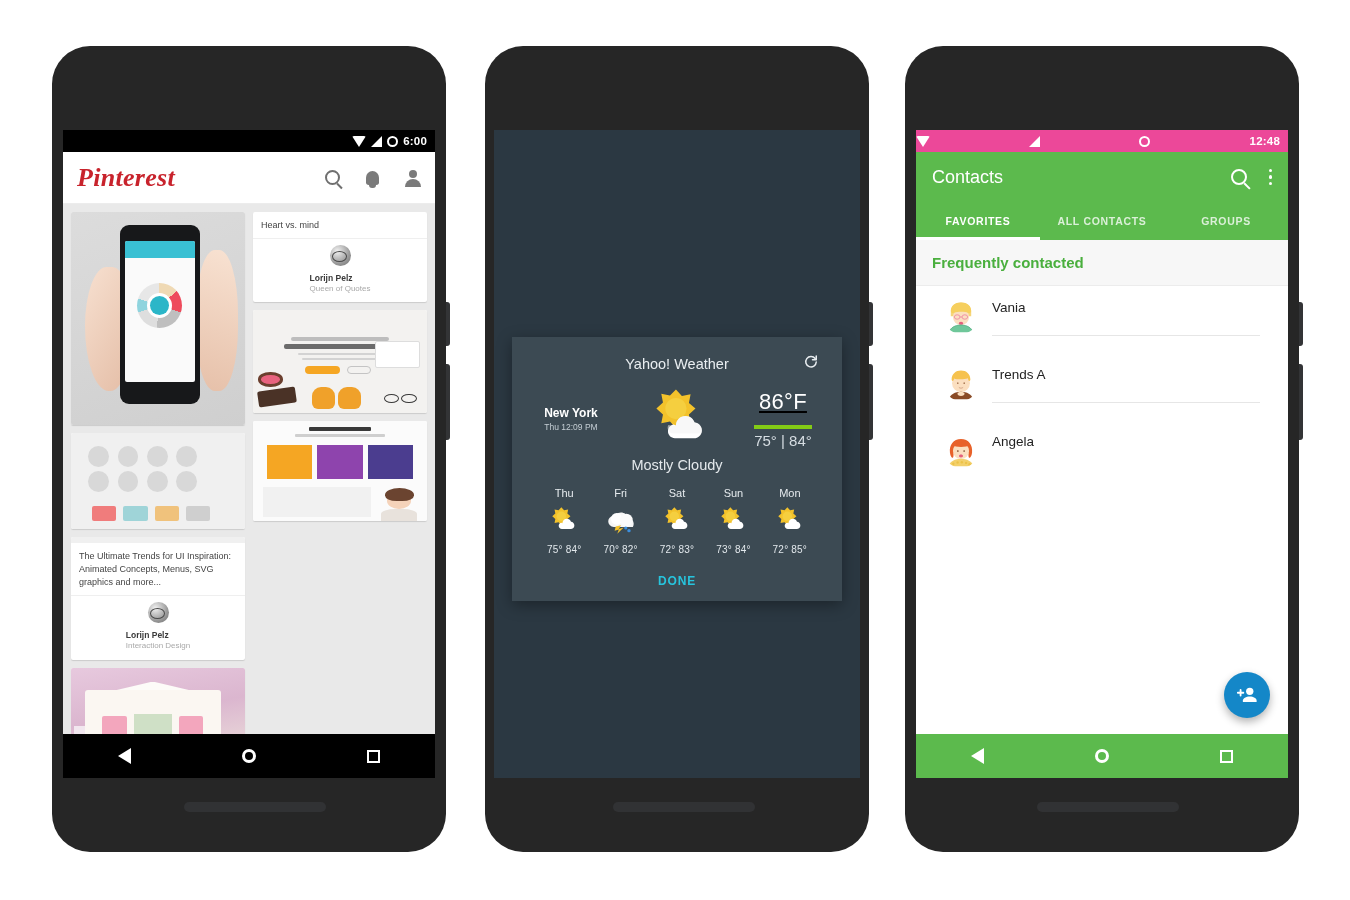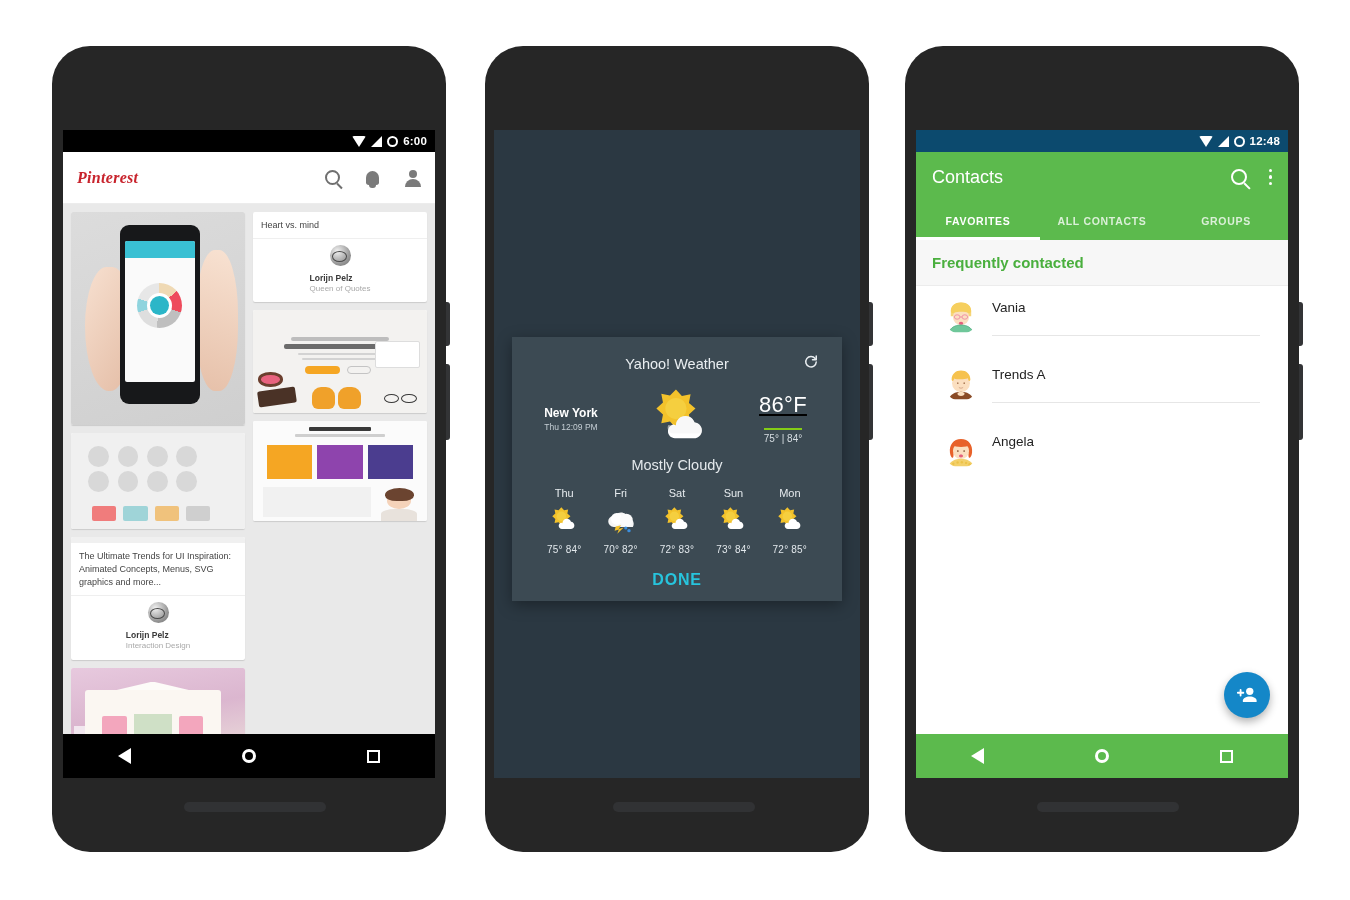--- a/index.html
+++ b/index.html
@@ -16,41 +16,41 @@
   .cam { position: absolute; width: 9px; height: 9px; border-radius: 50%; background: #333436; }
   .speaker { position: absolute; height: 9px; border-radius: 6px; background: #313234; }
   .chin-bar { position: absolute; height: 10px; border-radius: 6px; background: #313234; }
   .side-btn { position: absolute; width: 4px; background: #333436; border-radius: 0 3px 3px 0; }
   .screen { position: absolute; overflow: hidden; background: #fff; }
 
   
   .statusbar { display: flex; align-items: center; justify-content: flex-end;
                height: 22px; padding-right: 8px; gap: 5px; }
   .sb-dark { background: #000; color: #fff; }
-  .sb-green { background: #0c4a6e; color: #fff; }
+  .sb-green { background: #ec4899; color: #fff; justify-content: space-between; }
   .sb-time { font-size: 11.5px; font-weight: bold; letter-spacing: .2px; }
   .ic { display: inline-block; }
   .ic-wifi { width: 14px; height: 11px; position: relative; }
   .ic-wifi::after { content:""; position:absolute; left:0; top:0; width:0; height:0;
       border-left:7px solid transparent; border-right:7px solid transparent; border-top:11px solid currentColor;
       border-radius: 2px; }
   .ic-sig { width: 0; height: 0; border-left: 11px solid transparent; border-bottom: 11px solid currentColor; }
   .ic-ring { width: 11px; height: 11px; border: 2px solid currentColor; border-radius: 50%; }
 
   
   .navbar { display: flex; align-items: center; justify-content: space-around; }
   .nav-back { width:0;height:0;border-top:8px solid transparent;border-bottom:8px solid transparent;border-right:13px solid #fff; }
   .nav-home { width:14px;height:14px;border:3px solid #fff;border-radius:50%; }
   .nav-rec { width:13px;height:13px;border:2.5px solid #fff; }
 
   
   .pin-appbar { height: 52px; background: #fff; display: flex; align-items: center;
                 padding: 0 14px; border-bottom: 1px solid #ececec; }
   .pin-logo { font-family: "Liberation Serif", serif; font-style: italic; font-weight: bold;
-              color: #c8232c; font-size: 16px; letter-spacing: .3px; }
+              color: #c8232c; font-size: 26px; letter-spacing: .3px; }
   .pin-actions { margin-left: auto; display: flex; align-items: center; gap: 26px; }
   .i-search { width: 15px; height: 15px; border: 2px solid #6f6f6f; border-radius: 50%; position: relative; }
   .i-search::after { content:""; position:absolute; right:-5px; bottom:-4px; width:7px;height:2px;background:#6f6f6f;transform:rotate(45deg); }
   .i-bell { width: 13px; height: 14px; background: #7a7a7a; border-radius: 7px 7px 3px 3px; position: relative; }
   .i-bell::after { content:""; position:absolute; left:3px; bottom:-3px; width:7px;height:3px;background:#7a7a7a;border-radius:0 0 4px 4px; }
   .i-person { width: 16px; height: 16px; position: relative; }
   .i-person::before { content:""; position:absolute; left:4px; top:0; width:8px; height:8px; border-radius:50%; background:#7a7a7a; }
   .i-person::after { content:""; position:absolute; left:0; top:9px; width:16px; height:8px; border-radius:8px 8px 0 0; background:#7a7a7a; }
 
   .pin-feed { background: #e9e9e9; display: flex; gap: 8px; padding: 8px; height: calc(100% - 74px); }
@@ -122,28 +122,28 @@
                background: #3c4a53; padding: 14px 20px 12px; box-shadow: 0 4px 14px rgba(0,0,0,.35); }
   .wx-head { display:flex; align-items:center; justify-content:center; position:relative; height:26px; }
   .wx-head h3 { color: #e9eef1; font-size: 14.5px; font-weight: normal; }
   .wx-refresh { position:absolute; right:2px; top:2px; width:18px; height:18px; }
   .wx-mid { display:flex; align-items:center; justify-content:space-between; margin-top: 6px; }
   .wx-city { text-align:center; width: 78px; }
   .wx-city .c { color:#fff; font-size:12px; font-weight:bold; }
   .wx-city .t { color:#c5ced4; font-size:8.5px; margin-top:2px; }
   .wx-temp { text-align:center; width: 78px; text-decoration: underline; }
   .wx-temp .big { color:#fff; font-size:22px; font-weight:300; letter-spacing:.3px; }
-  .wx-temp .hl { color:#d6dde2; font-size:10px; padding-top:3px; margin-top:10px; border-top:2px solid #84cc16; display:inline-block;}
+  .wx-temp .hl { color:#d6dde2; font-size:15px; padding-top:3px; margin-top:10px; border-top:4px solid #84cc16; display:inline-block;}
   .wx-cond { text-align:center; color:#e4e9ec; font-size:14.5px; margin-top:2px; }
   .wx-fc { display:flex; justify-content:space-between; margin-top: 14px; padding: 0 4px; }
   .wx-day { text-align:center; flex:1; }
   .wx-day .dn { color:#e6ebee; font-size:11px; margin-bottom:4px; }
   .wx-day .dt { color:#e2e8ec; font-size:10px; margin-top:3px; letter-spacing:.2px;}
   .wx-done { text-align:center; margin-top:16px; }
-  .wx-done span { color:#27c4dd; font-size:16px; font-weight:bold; letter-spacing:.8px; cursor:pointer; }
+  .wx-done span { color:#27c4dd; font-size:12px; font-weight:bold; letter-spacing:.8px; cursor:pointer; }
 
   
   .ct-screen { background: #fff; }
   .ct-appbar { background: #5cba4d; height: 50px; display:flex; align-items:center; padding: 18px 16px; }
   .ct-title { color:#fff; font-size:18px; }
   .ct-acts { margin-left:auto; display:flex; align-items:center; gap:22px; }
   .ct-search { width:16px;height:16px;border:2.2px solid #fff;border-radius:50%;position:relative;}
   .ct-search::after{content:"";position:absolute;right:-6px;bottom:-4px;width:8px;height:2.2px;background:#fff;transform:rotate(45deg);}
   .ct-dots { display:flex;flex-direction:column;gap:3px; }
   .ct-dots i { width:3.5px;height:3.5px;border-radius:50%;background:#fff;display:block; }

